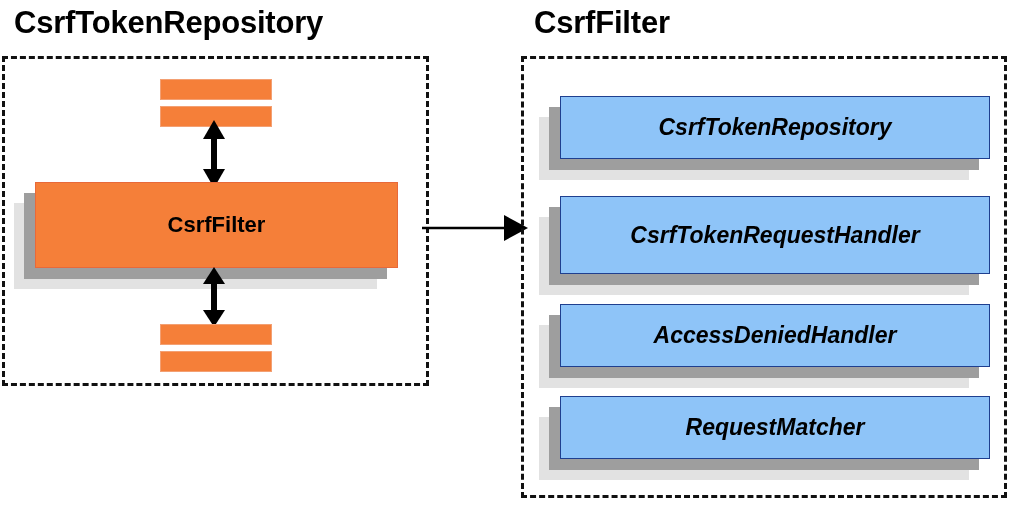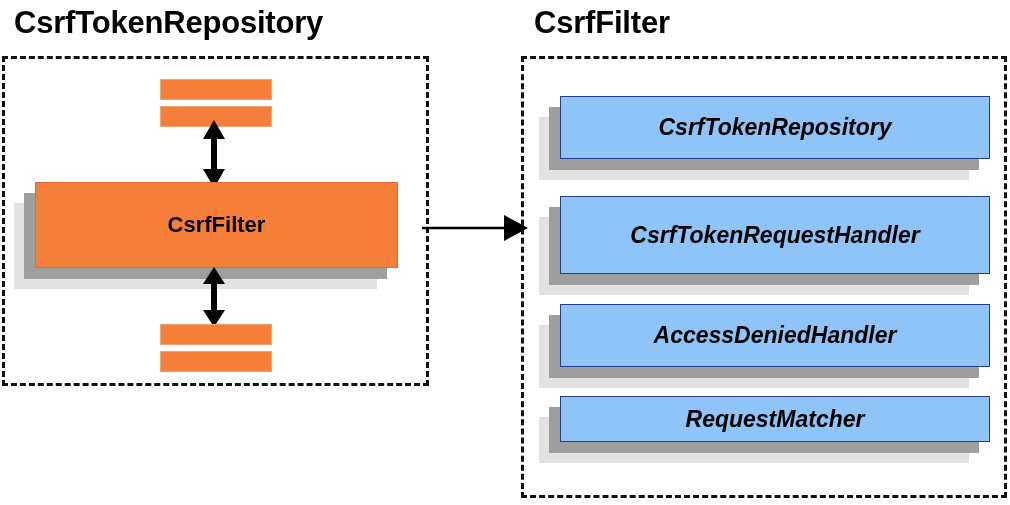--- a/index.html
+++ b/index.html
@@ -159,21 +159,21 @@
   </div>
 
   <div class="stack" style="left:560px; top:304px; width:430px; height:63px;">
     <div class="sh-back"></div>
     <div class="sh-mid"></div>
     <div class="face face-blue">
       <span class="label">AccessDeniedHandler</span>
     </div>
   </div>
 
-  <div class="stack" style="left:560px; top:396px; width:430px; height:46px;">
+  <div class="stack" style="left:560px; top:396px; width:430px; height:63px;">
     <div class="sh-back"></div>
     <div class="sh-mid"></div>
     <div class="face face-blue">
       <span class="label">RequestMatcher</span>
     </div>
   </div>
 
 </div>
 
 </body></html>

